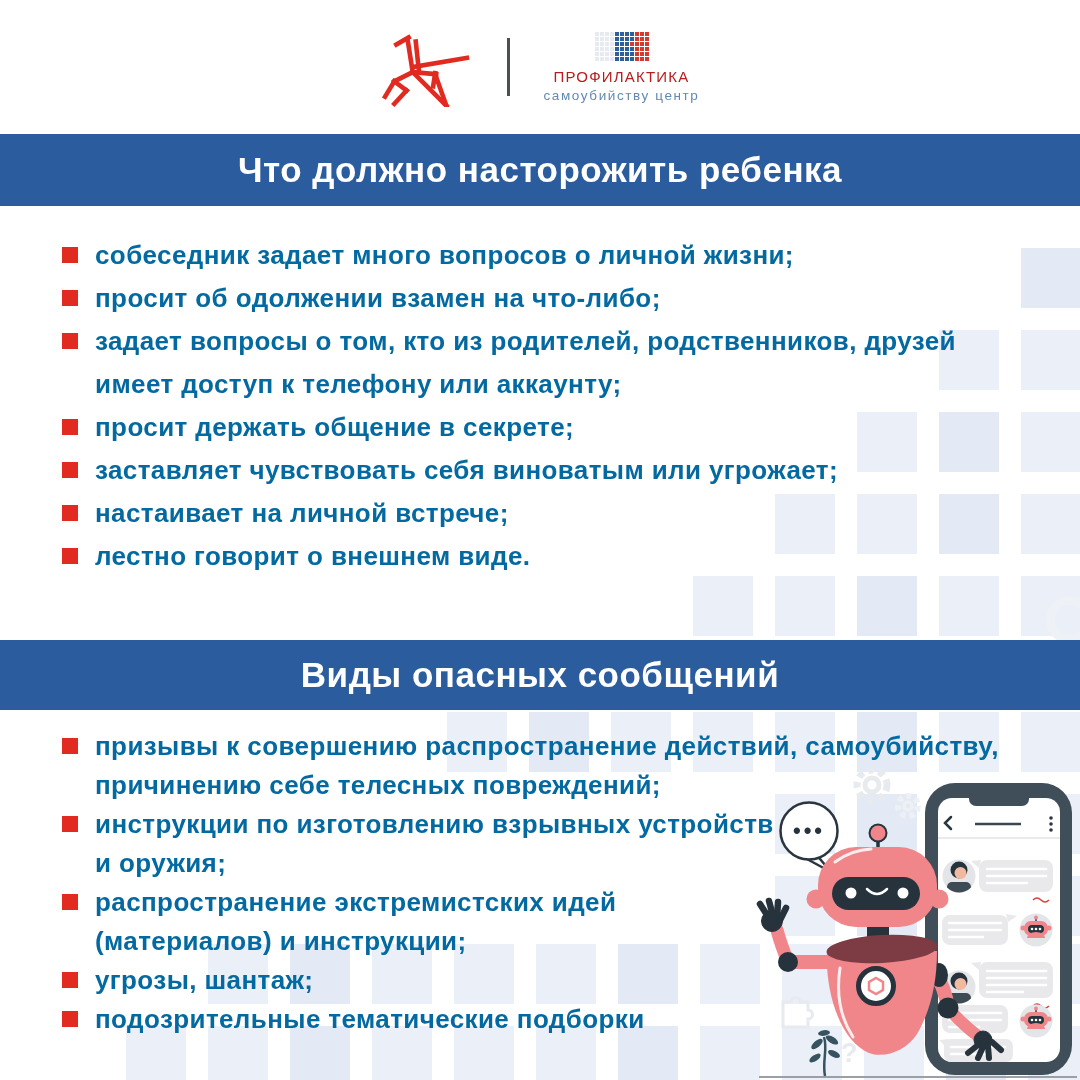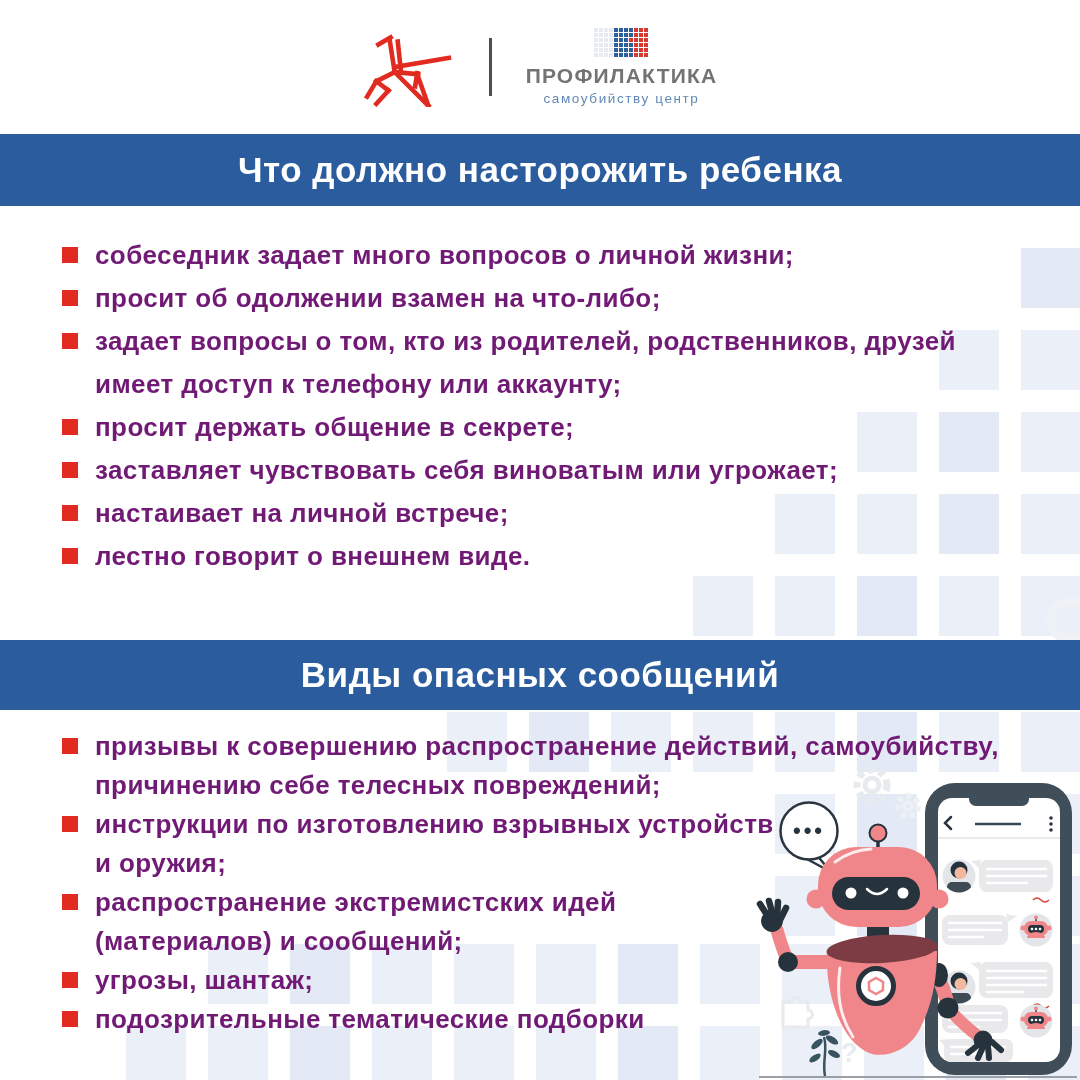--- a/index.html
+++ b/index.html
@@ -8,38 +8,38 @@
 
   
   #bg-squares{position:absolute;inset:0;z-index:0;}
   .bg-square{position:absolute;width:60px;height:60px;}
 
   
   .header{position:absolute;top:0;left:0;right:0;height:134px;display:flex;align-items:center;justify-content:center;gap:34px;z-index:3;}
   .brand-divider{width:3px;height:58px;background:#4b4f54;}
   .logo-block{display:flex;flex-direction:column;align-items:center;}
   .logo-grid{display:grid;grid-template-columns:repeat(11,4px);grid-auto-rows:4px;gap:1px;margin-bottom:7px;}
-  .brand-name{font-size:21px;font-weight:bold;color:#737373;letter-spacing:1.2px;}
+  .brand-name{font-size:15px;font-weight:normal;color:#b91c1c;letter-spacing:1.2px;}
   .brand-sub{font-size:13.5px;color:#6189b4;letter-spacing:1.6px;margin-top:3px;}
 
   
   .banner{position:absolute;left:0;width:1080px;background:#2b5d9e;color:#fff;display:flex;align-items:center;justify-content:center;z-index:3;}
   .banner-1{top:134px;height:72px;}
   .banner-2{top:640px;height:70px;}
   .banner h2{font-size:35px;font-weight:bold;letter-spacing:.5px;}
 
   
   .list{position:absolute;left:62px;z-index:3;}
   .list-1{top:234px;}
   .list-2{top:727px;}
   .item{display:flex;align-items:flex-start;}
   .bullet{flex:0 0 16px;width:16px;height:16px;background:#e12b20;margin-right:17px;}
   .list-1 .bullet{margin-top:13px;}
   .list-2 .bullet{margin-top:11px;}
-  .line{font-size:26px;font-weight:bold;color:#701a75;letter-spacing:.4px;white-space:nowrap;}
+  .line{font-size:26px;font-weight:bold;color:#0369a1;letter-spacing:.4px;white-space:nowrap;}
   .list-1 .line{line-height:43px;}
   .list-2 .line{line-height:39px;}
 
   
   .illustration{position:absolute;left:755px;top:690px;width:325px;height:390px;z-index:2;}
   .edge-gear{position:absolute;left:1046px;top:596px;width:48px;height:48px;border:9px solid #eef1f5;border-radius:50%;z-index:0;}
 </style>
 </head>
 <body>
 
@@ -260,21 +260,21 @@
       <span class="bullet"></span>
       <div>
         <div class="line">инструкции по изготовлению взрывных устройств</div>
         <div class="line">и оружия;</div>
       </div>
     </div>
     <div class="item">
       <span class="bullet"></span>
       <div>
         <div class="line">распространение экстремистских идей</div>
-        <div class="line">(материалов) и сообщений;</div>
+        <div class="line">(материалов) и инструкции;</div>
       </div>
     </div>
     <div class="item">
       <span class="bullet"></span>
       <div>
           <div class="line">угрозы, шантаж;</div>
         </div>
     </div>
     <div class="item">
       <span class="bullet"></span>

